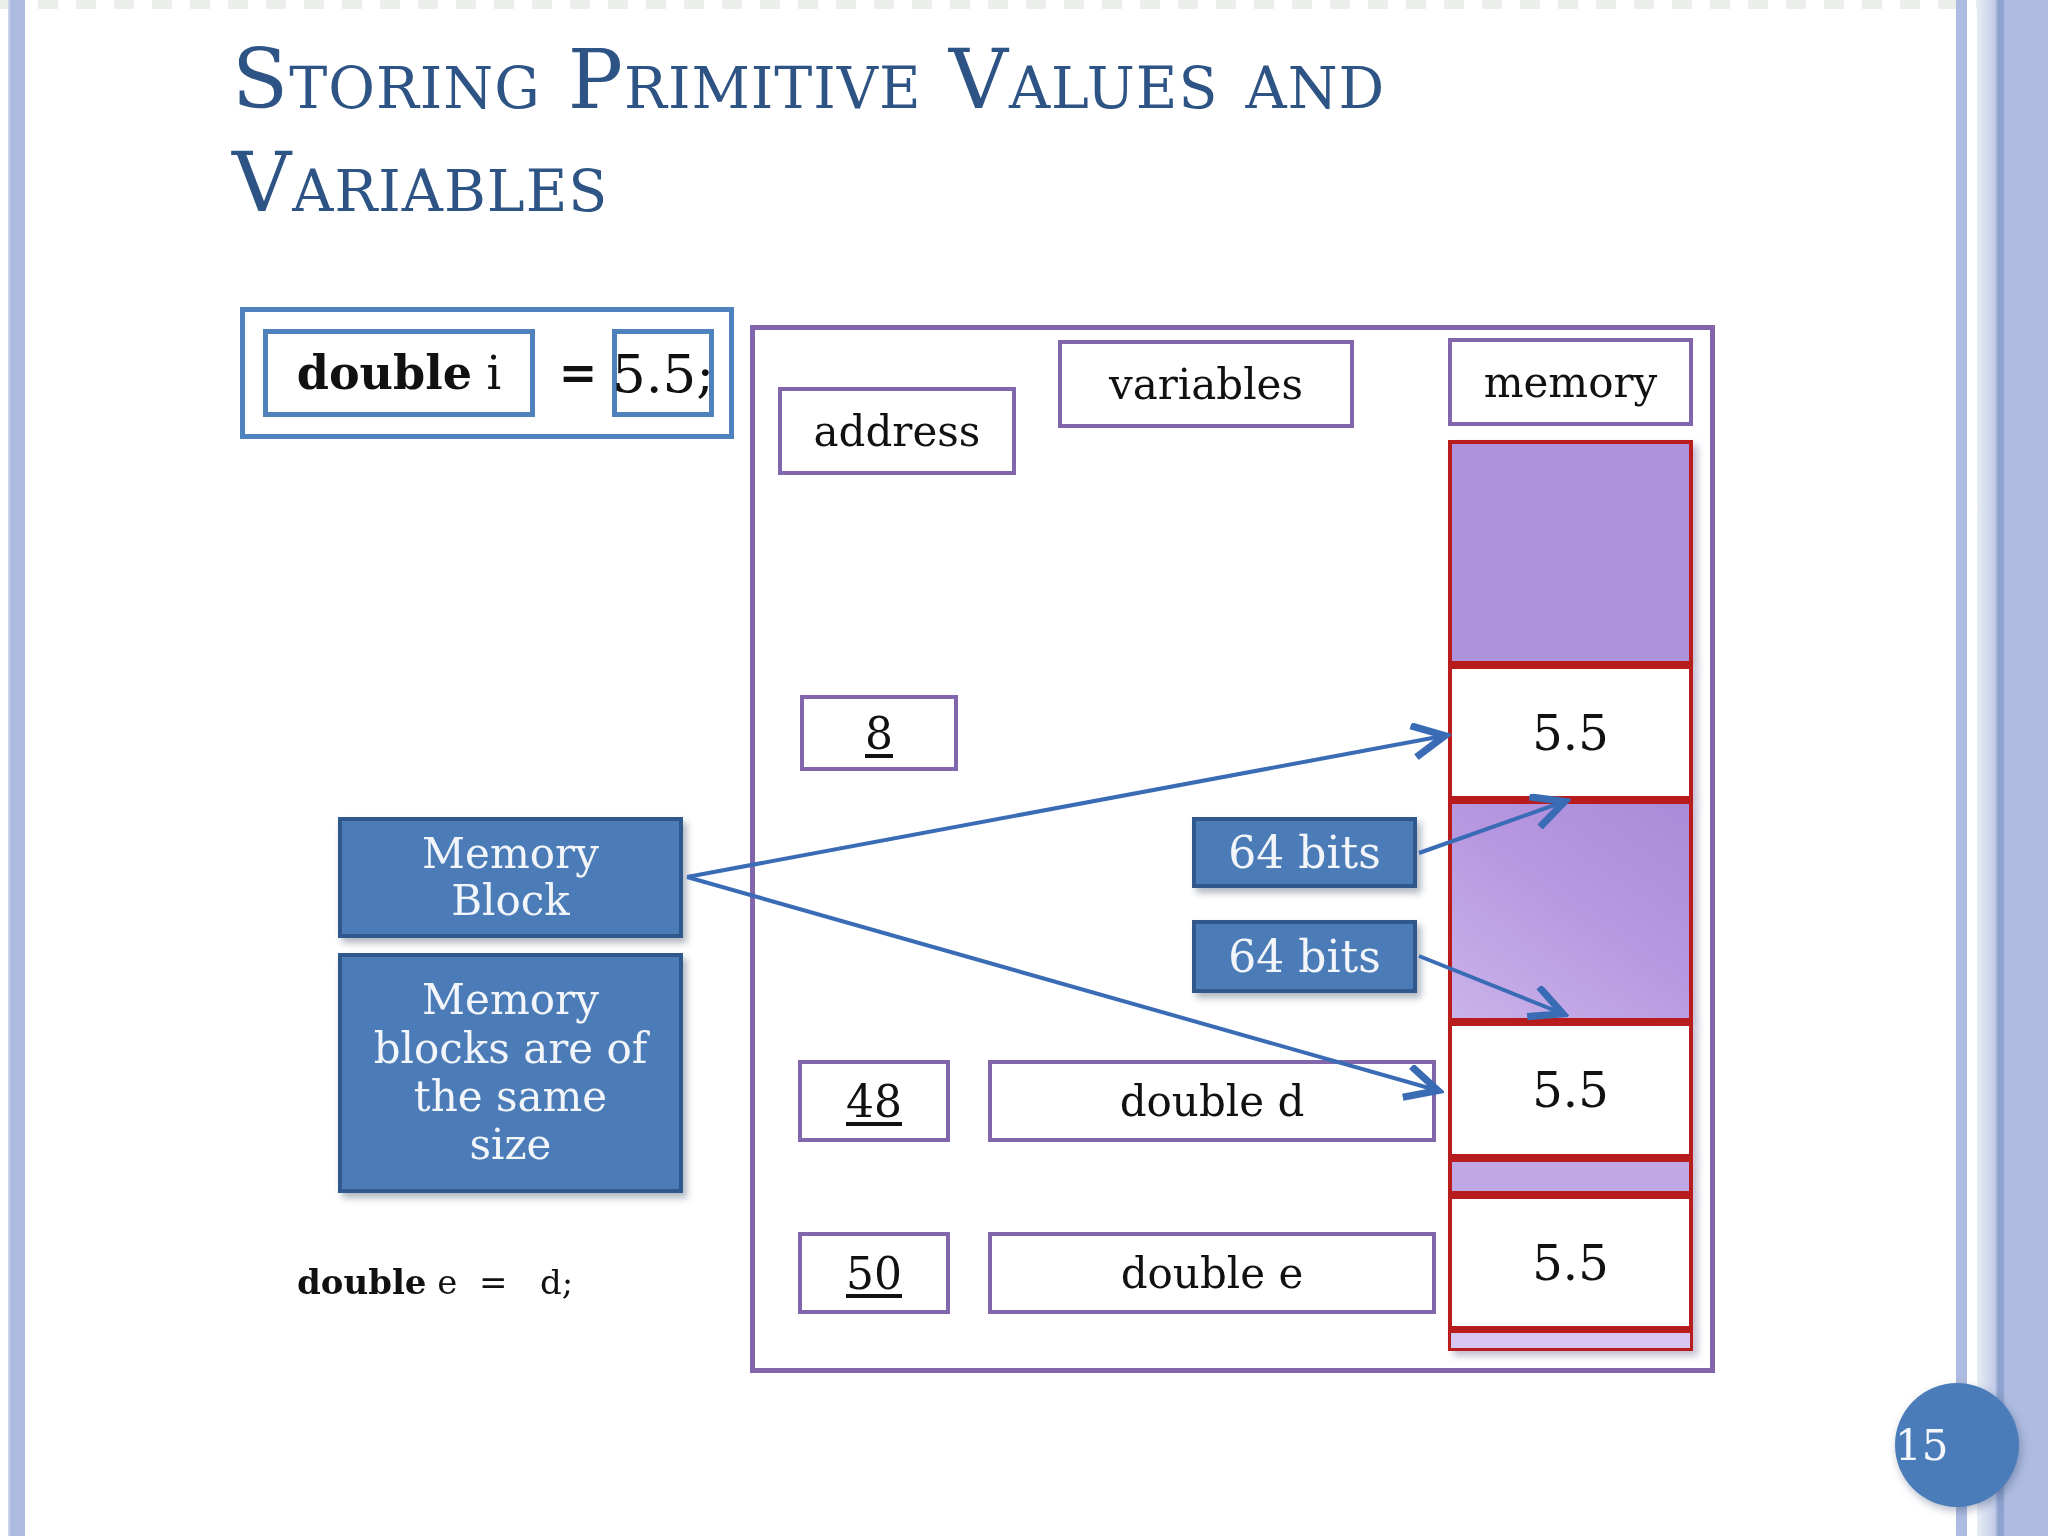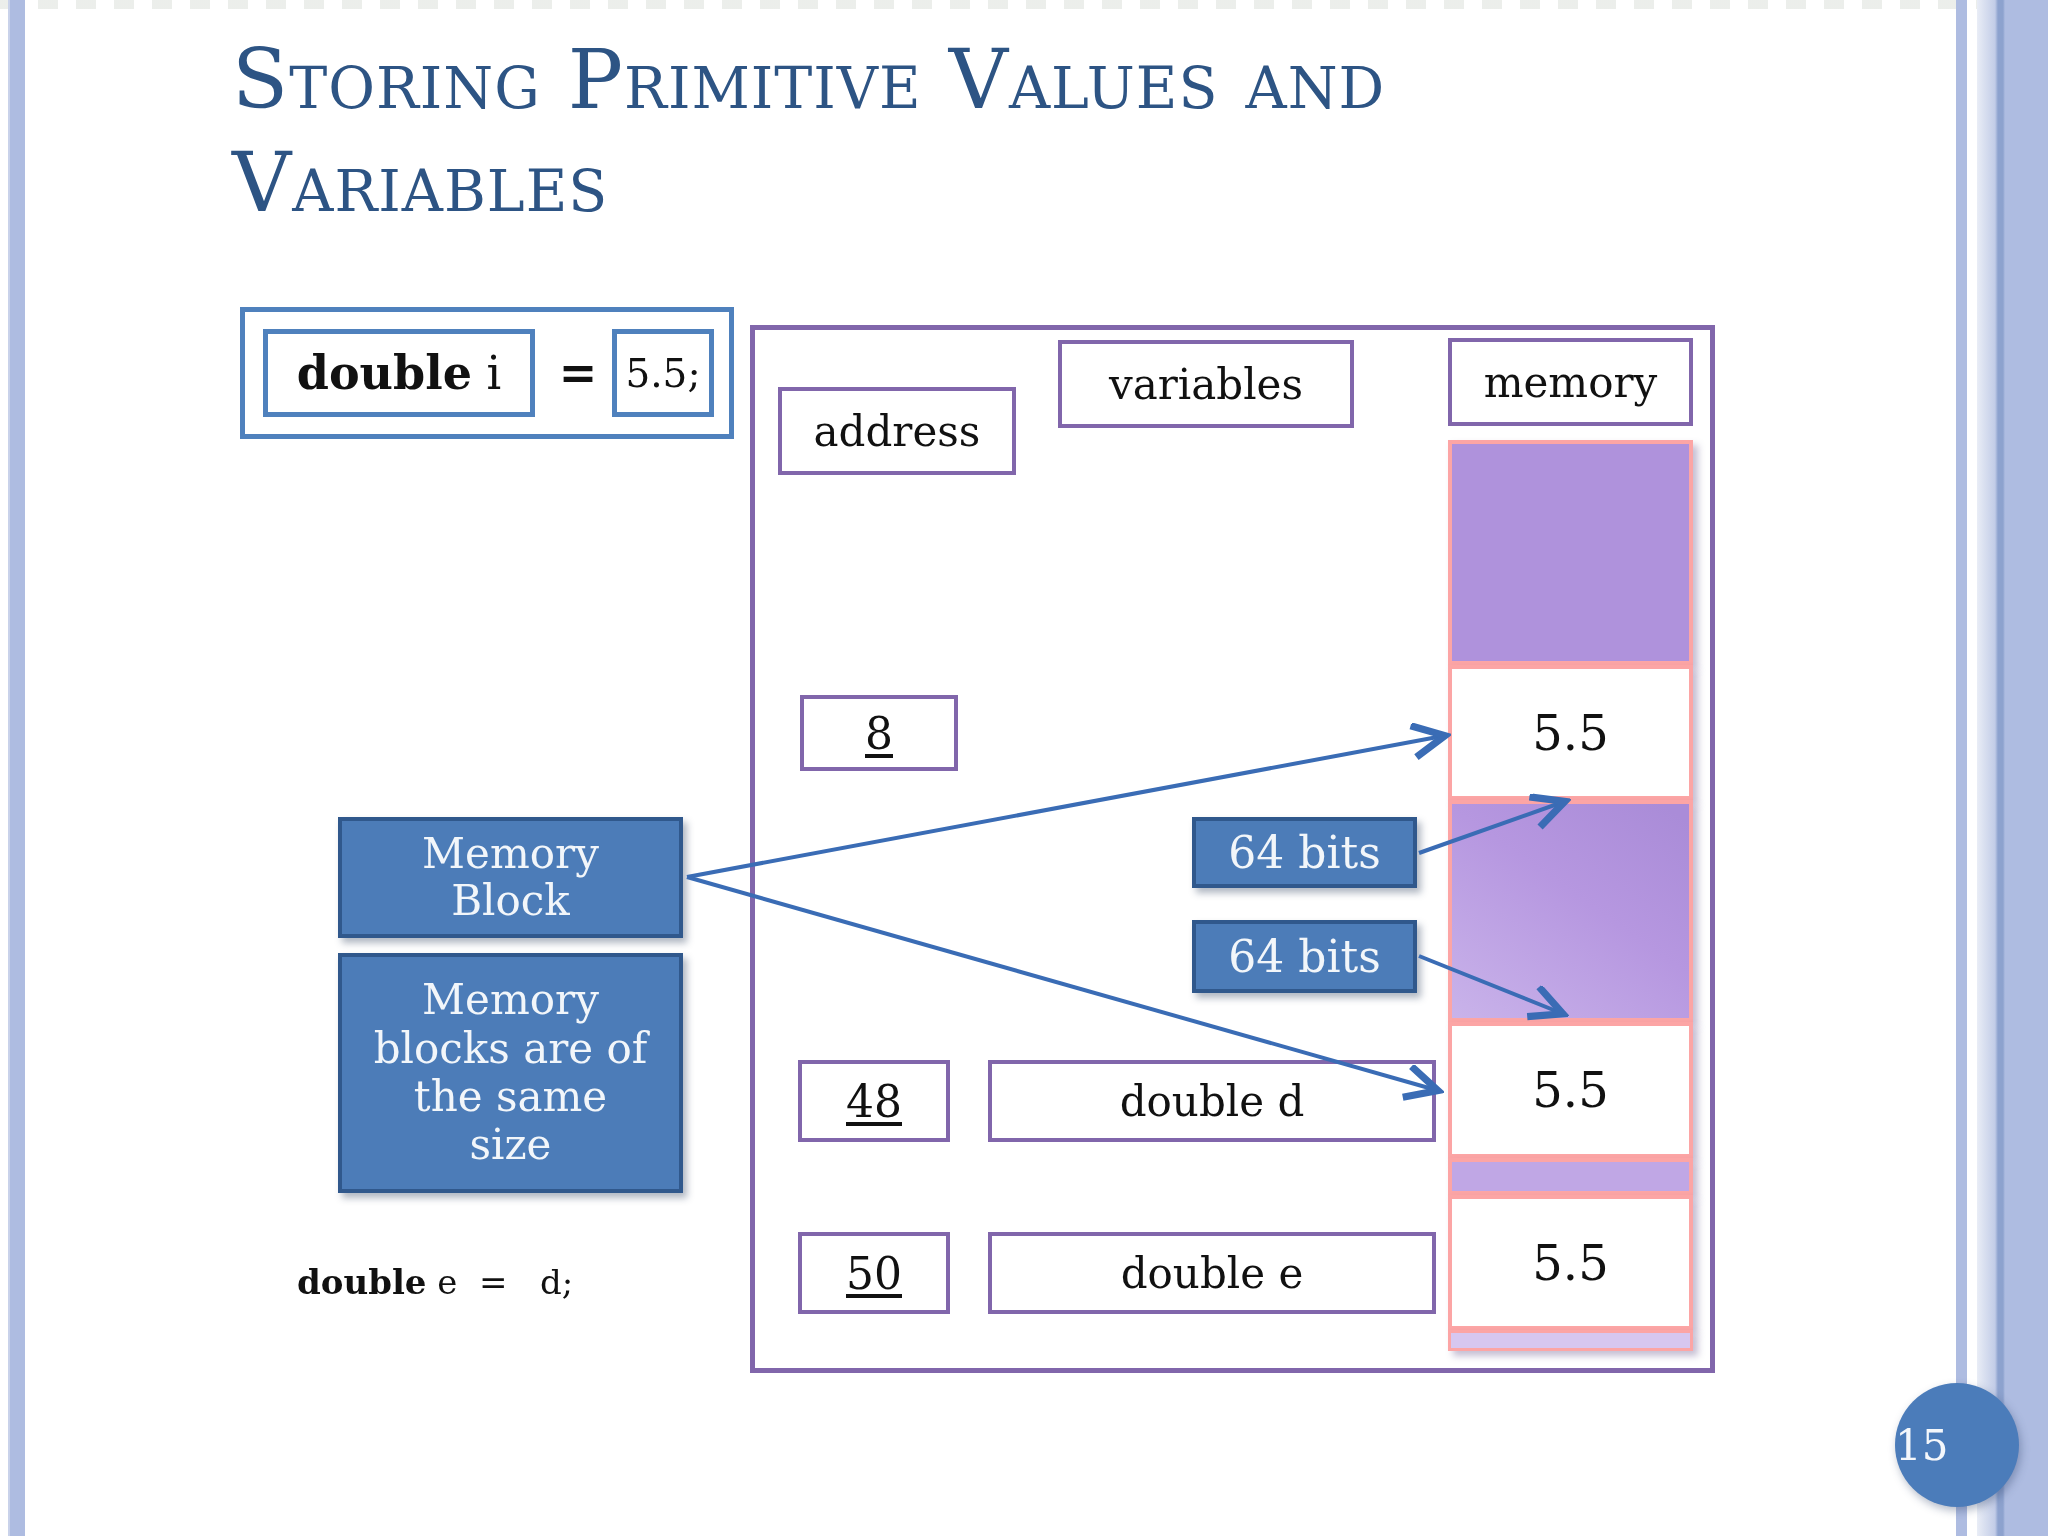--- a/index.html
+++ b/index.html
@@ -26,21 +26,21 @@
   .title{left:232px;top:28px;width:1600px;font-size:82px;line-height:1.26;color:#2d5484;
     font-variant:small-caps;letter-spacing:1px;white-space:pre-line;}
 
   
   .code-outer{left:240px;top:307px;width:494px;height:132px;border:5px solid #4f81bd;background:#fff;}
   .code-inner1{left:263px;top:329px;width:272px;height:88px;border:5px solid #4f81bd;background:#fff;
     display:flex;align-items:center;justify-content:center;font-size:46px;}
   .code-eq{left:548px;top:329px;width:60px;height:88px;display:flex;align-items:center;justify-content:center;
     font-size:46px;font-weight:bold;}
   .code-inner2{left:612px;top:329px;width:102px;height:88px;border:5px solid #4f81bd;background:#fff;
-    display:flex;align-items:center;justify-content:center;font-size:39px;}
+    display:flex;align-items:center;justify-content:center;font-size:53px;}
   .kw{font-weight:bold;}
   .sp{white-space:pre;}
 
   
   .frame{left:750px;top:325px;width:965px;height:1048px;border:5px solid #8166ab;background:#fff;}
 
   .pbox{border:4px solid #8166ab;background:#fff;display:flex;align-items:center;justify-content:center;}
   .hdr{font-size:42px;}
   .addr{font-size:44px;}
   .addr span{text-decoration:underline;text-underline-offset:5px;}
@@ -50,21 +50,21 @@
   .hdr-variables{left:1058px;top:340px;width:296px;height:88px;}
   .hdr-memory{left:1448px;top:338px;width:245px;height:88px;}
 
   .addr-8{left:800px;top:695px;width:158px;height:76px;}
   .addr-48{left:798px;top:1060px;width:152px;height:82px;}
   .addr-80{left:798px;top:1232px;width:152px;height:82px;}
   .var-d{left:988px;top:1060px;width:448px;height:82px;}
   .var-e{left:988px;top:1232px;width:448px;height:82px;}
 
   
-  .memcell{left:1448px;width:245px;border:4px solid #fca5a5;box-sizing:border-box;
+  .memcell{left:1448px;width:245px;border:4px solid #b91c1c;box-sizing:border-box;
     display:flex;align-items:center;justify-content:center;font-size:48px;
     box-shadow:5px 5px 7px rgba(90,70,130,.35);}
   .mem-block1{top:440px;height:225px;background:#af92dc;}
   .mem-cell1{top:665px;height:135px;background:#ffffff;}
   .mem-block2{top:800px;height:222px;background:linear-gradient(215deg,#aa8cd8 5%,#b婦97e0 45%,#c9b3ea 100%);
     background:linear-gradient(215deg,#aa8cd8 5%,#b697e0 45%,#c9b3ea 100%);}
   .mem-cell2{top:1022px;height:136px;background:#ffffff;}
   .mem-strip1{top:1158px;height:37px;background:#c0a7e5;}
   .mem-cell3{top:1195px;height:135px;background:#ffffff;}
   .mem-strip2{top:1330px;height:21px;background:#d7c7f0;border-width:3px;}

